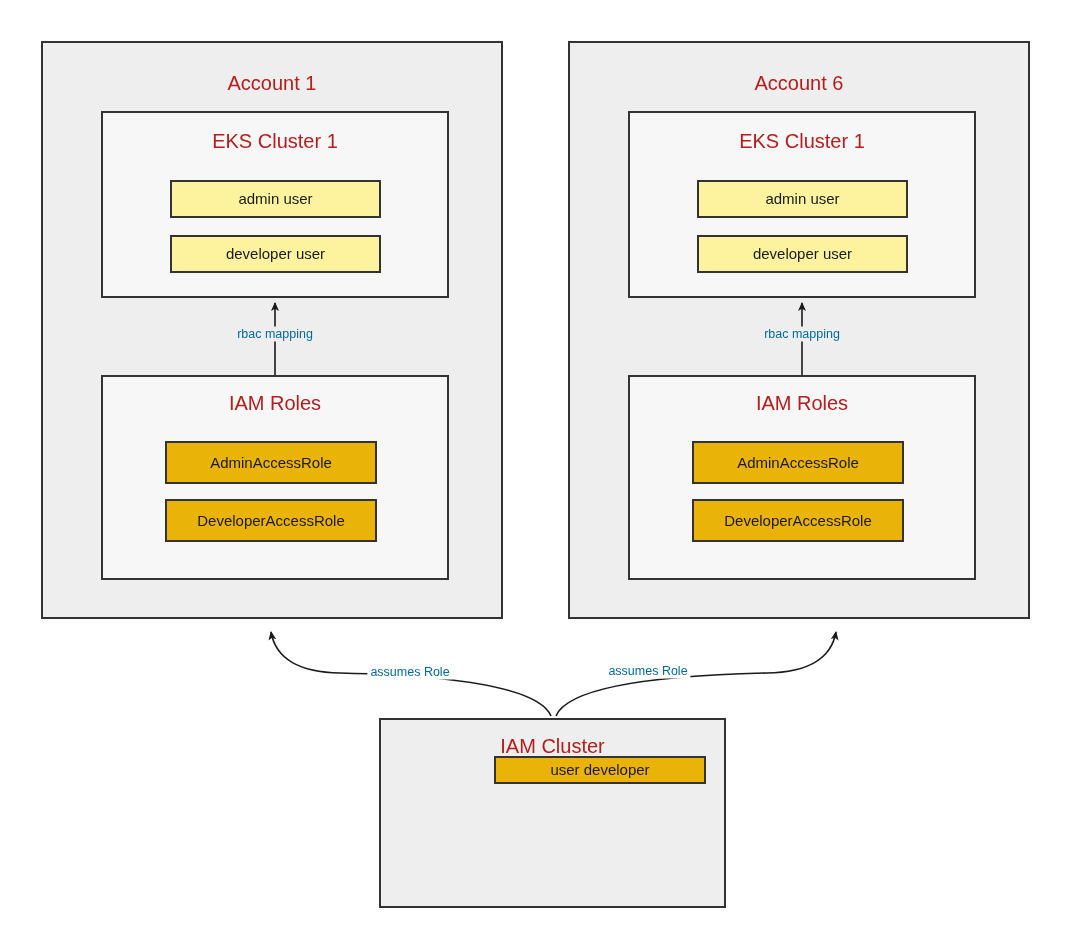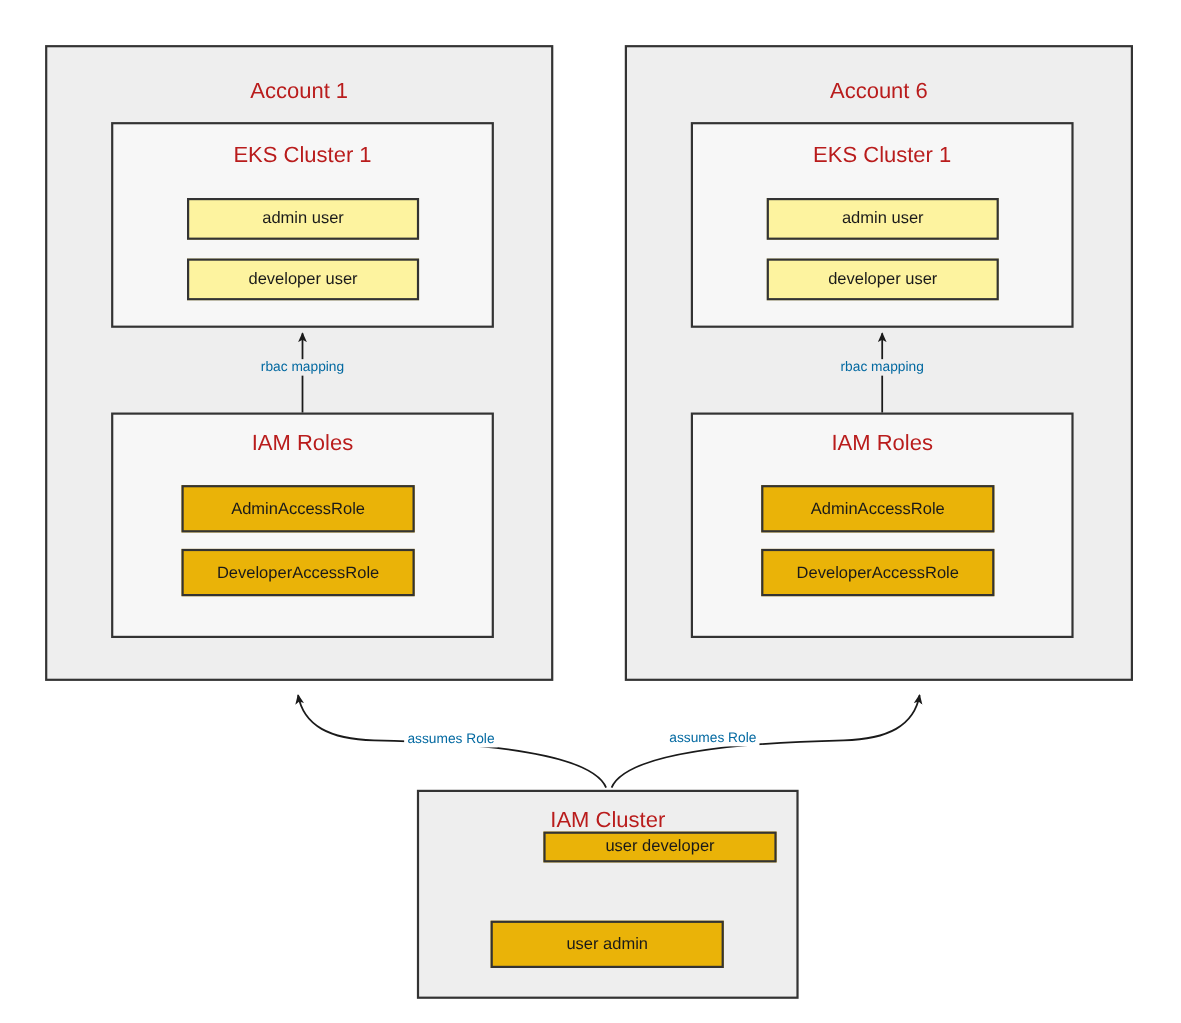--- a/index.html
+++ b/index.html
@@ -123,21 +123,20 @@
   <div class="item green" style="left:692px; top:441px; width:212px; height:43px;">AdminAccessRole</div>
 
   <div class="item green" style="left:692px; top:499px; width:212px; height:43px;">DeveloperAccessRole</div>
 
   <div class="node account-box" style="left:379px; top:718px; width:347px; height:190px;">
     <div class="box-title" style="top:14px;">IAM Cluster</div>
   </div>
 
   <div class="item green" style="left:446px; top:756px; width:212px; height:28px;margin-left:48px;">user developer</div>
 
-  <div class="item green" style="left:446px; top:837px; width:212px; height:43px;">user admin</div>
 
   <svg id="edges" viewBox="0 0 1074 930" width="1074" height="930" xmlns="http://www.w3.org/2000/svg">
     <defs>
       <marker id="arrow" markerWidth="10" markerHeight="10" refX="8" refY="4" orient="auto" markerUnits="userSpaceOnUse">
         <path d="M0,0 L9,4 L0,8 L2.2,4 Z" fill="#1a1a1a"></path>
       </marker>
     </defs>
 
     <g>
       <line x1="275" y1="375" x2="275" y2="303" stroke="#1a1a1a" stroke-width="1.6" marker-end="url(#arrow)"></line>

